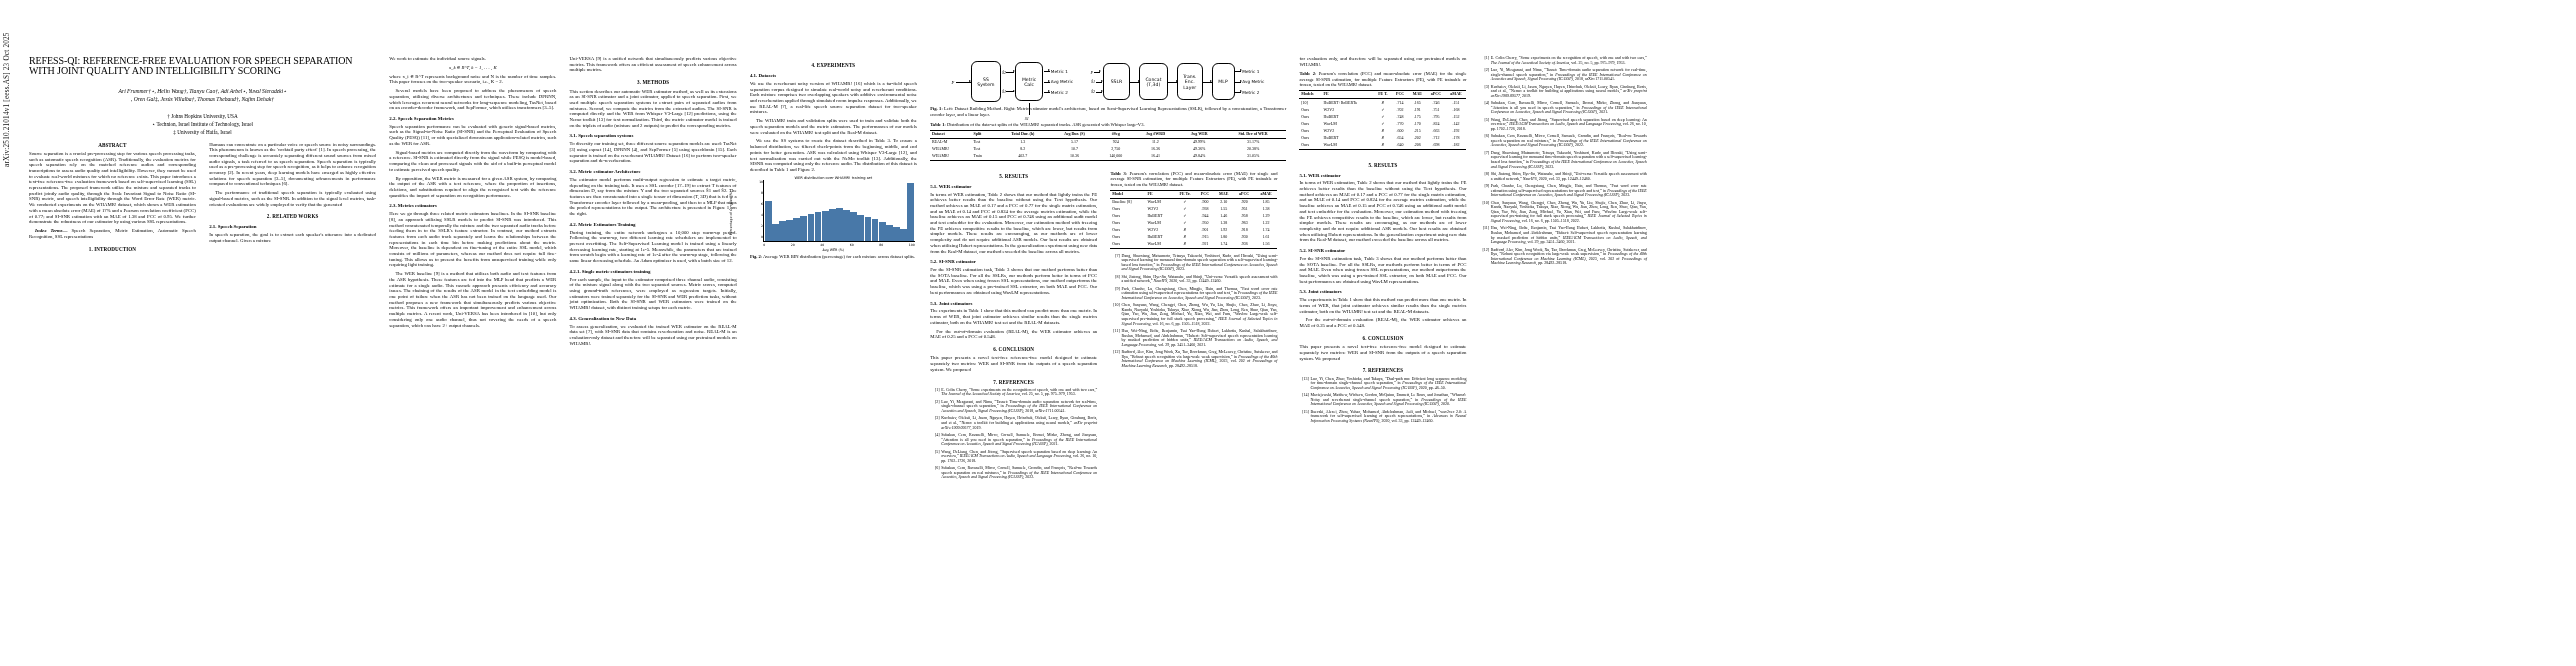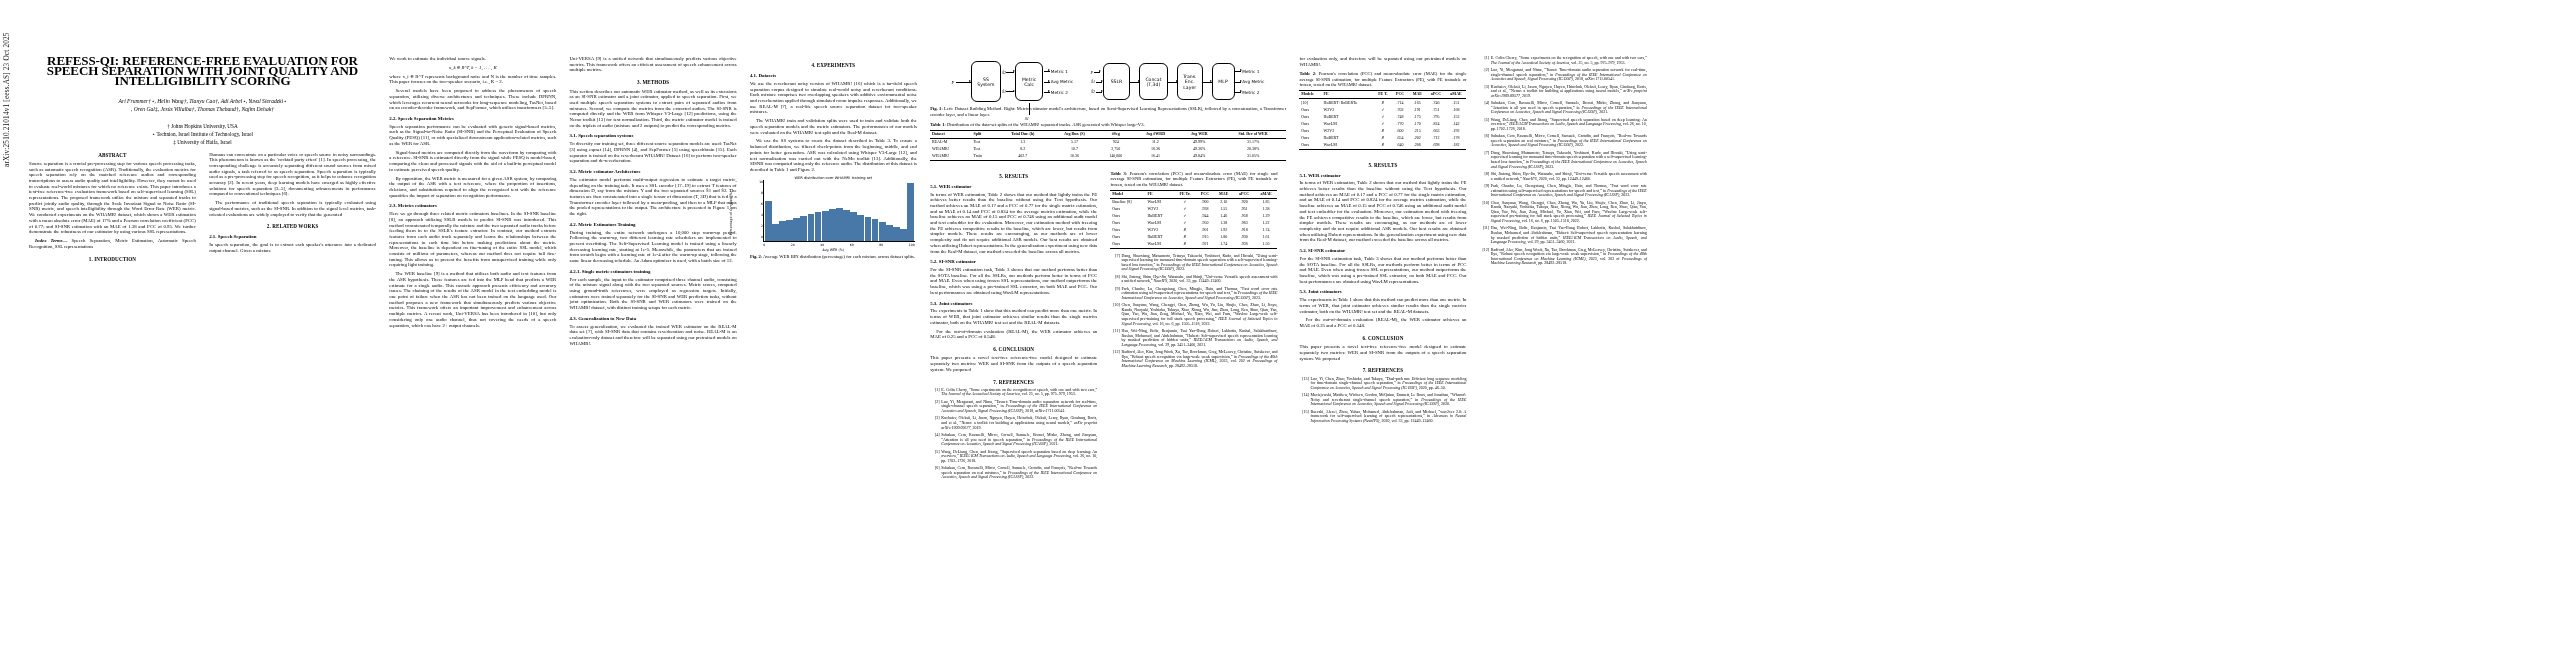--- a/index.html
+++ b/index.html
@@ -27,21 +27,21 @@
     padding: 56px 22px 16.7px 29px;
   }
   .colwrap { display:flex; gap:13.3px; height:595px; }
   .col { width:167px; flex:0 0 167px; position:relative; }
 
   
   p, .body { font-size:4.8px; line-height:5.7px; text-align:justify;
              margin:0 0 3.1px 0; text-indent:6.1px; hyphens:auto; }
   p.noindent { text-indent:0; }
   h1.title {
-    font-size:13px; font-weight:bold; text-align:center;
+    font-size:10px; font-weight:normal; text-align:left;
     line-height:10px; margin:0 0 12.2px 0; letter-spacing:-0.1px;
   }
   .authors { font-size:5.6px; font-style:italic; text-align:center;
              line-height:7.8px; margin:0 0 9px 0; }
   .affil { font-size:5.2px; text-align:center; line-height:7px; margin:0 0 1.1px 0; }
   h2.sec { font-size:5.1px; font-weight:bold; text-align:center;
            margin:6.1px 0 3.3px 0; text-transform:uppercase; letter-spacing:0.1px;}
   h3.subsec { font-size:4.9px; font-weight:bold; text-align:left;
               margin:5px 0 2.8px 0; }
   h2.abs-head { font-size:5.2px; font-weight:bold; text-align:center; margin:0 0 3.3px 0; }

